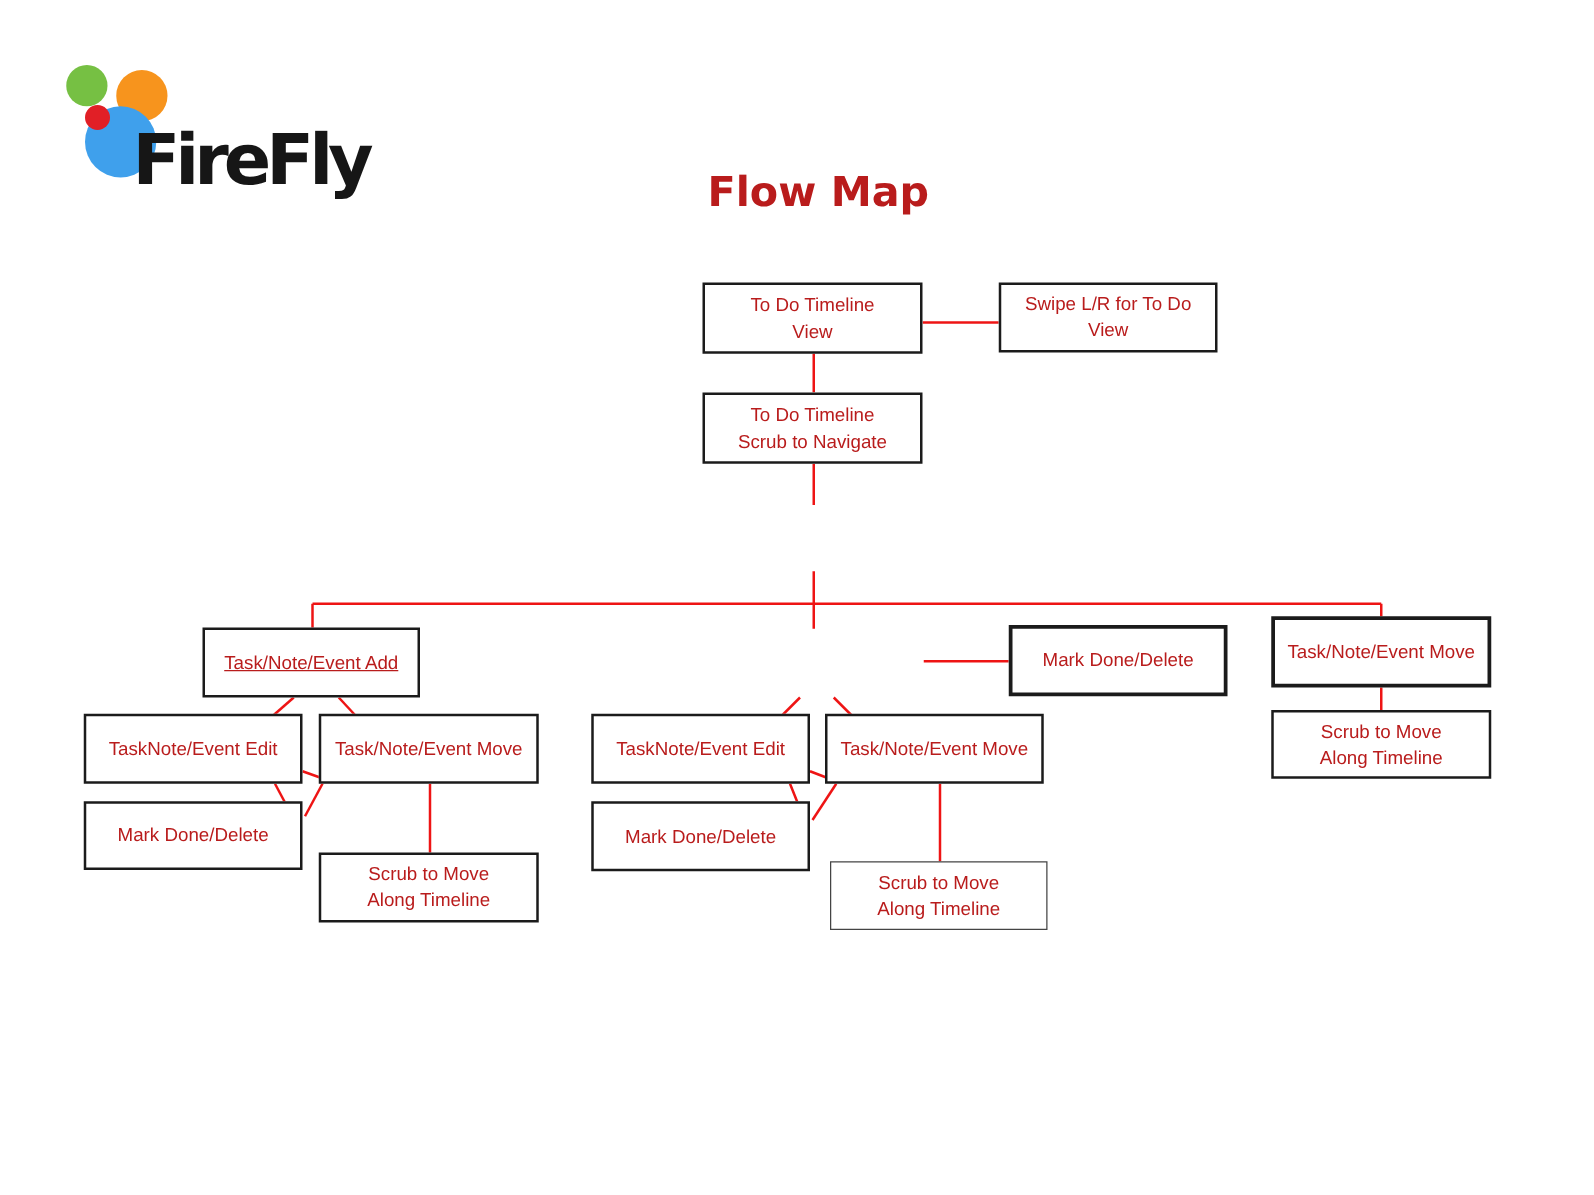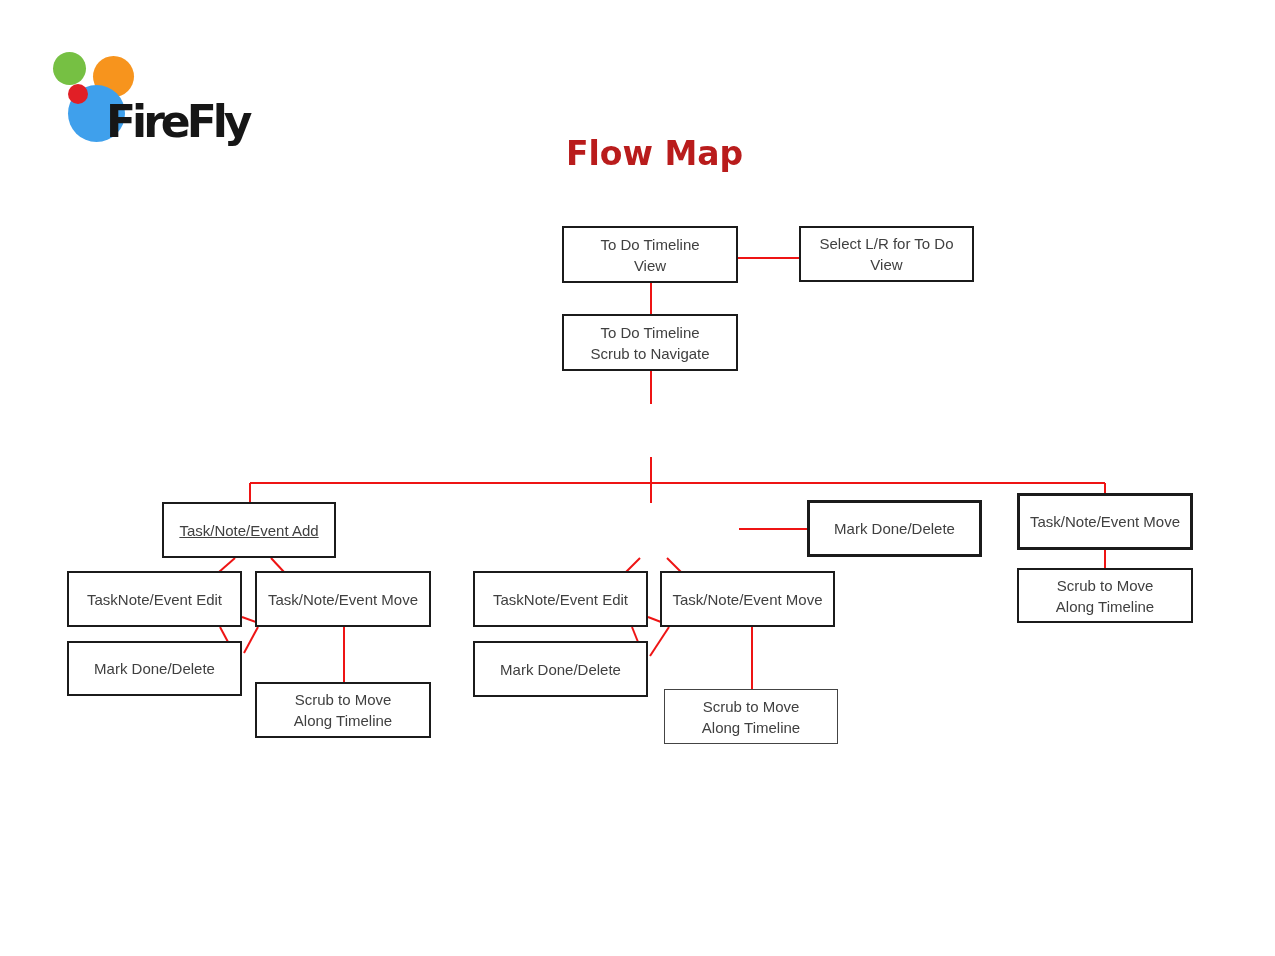--- a/index.html
+++ b/index.html
@@ -8,41 +8,41 @@
     width:1275px; height:956px;
     background:#ffffff;
     overflow:hidden;
     font-family:"Liberation Sans", sans-serif;
   }
   
   .logo-circle { position:absolute; border-radius:50%; }
   #logo-text {
     position:absolute; left:106px; top:96px;
     font-family:"DejaVu Sans", sans-serif;
-    font-weight:bold; font-size:44px; letter-spacing:-4px;
+    font-weight:bold; font-size:56px; letter-spacing:-4px;
     color:#161616; white-space:nowrap;
   }
   
   #page-title {
     position:absolute; left:566px; top:134px;
     font-family:"DejaVu Sans", sans-serif;
     font-weight:bold; font-size:33px; color:#b91c1c;
     white-space:nowrap;
   }
   
   #connector-svg { position:absolute; left:0; top:0; }
   #connector-svg line { stroke:#ee1414; stroke-width:2; }
   
   .node {
     position:absolute; box-sizing:border-box;
     background:#ffffff;
     border:2px solid #1b1b1b;
     display:flex; align-items:center; justify-content:center;
     text-align:center;
-    font-size:15px; line-height:1.4; color:#404040;
+    font-size:15px; line-height:1.4; color:#b91c1c;
     white-space:pre-line;
   }
   .node.thick { border-width:3px; }
   .node.thin  { border-width:1px; border-color:#444444; }
 </style>
 </head>
 <body>
 
 <div id="canvas">
 
@@ -78,21 +78,21 @@
     <line x1="632" y1="627" x2="638" y2="642"></line>
     <line x1="669" y1="627" x2="650" y2="656"></line>
     <line x1="752" y1="627" x2="752" y2="690"></line>
     <line x1="739" y1="529" x2="807" y2="529"></line>
 
     <line x1="1105" y1="549" x2="1105" y2="569"></line>
   </svg>
 
   <div class="node" style="left:562px; top:226px; width:176px; height:57px;">To Do Timeline
 View</div>
-  <div class="node" style="left:799px; top:226px; width:175px; height:56px;">Select L/R  for To Do
+  <div class="node" style="left:799px; top:226px; width:175px; height:56px;">Swipe L/R  for To Do
 View</div>
   <div class="node" style="left:562px; top:314px; width:176px; height:57px;">To Do Timeline
 Scrub to Navigate</div>
 
   <div class="node" style="left:162px; top:502px; width:174px; height:56px;text-decoration:underline;">Task/Note/Event Add</div>
   <div class="node" style="left:67px;  top:571px; width:175px; height:56px;">TaskNote/Event Edit</div>
   <div class="node" style="left:255px; top:571px; width:176px; height:56px;">Task/Note/Event Move</div>
   <div class="node" style="left:67px;  top:641px; width:175px; height:55px;">Mark Done/Delete</div>
   <div class="node" style="left:255px; top:682px; width:176px; height:56px;">Scrub to Move
 Along Timeline</div>

